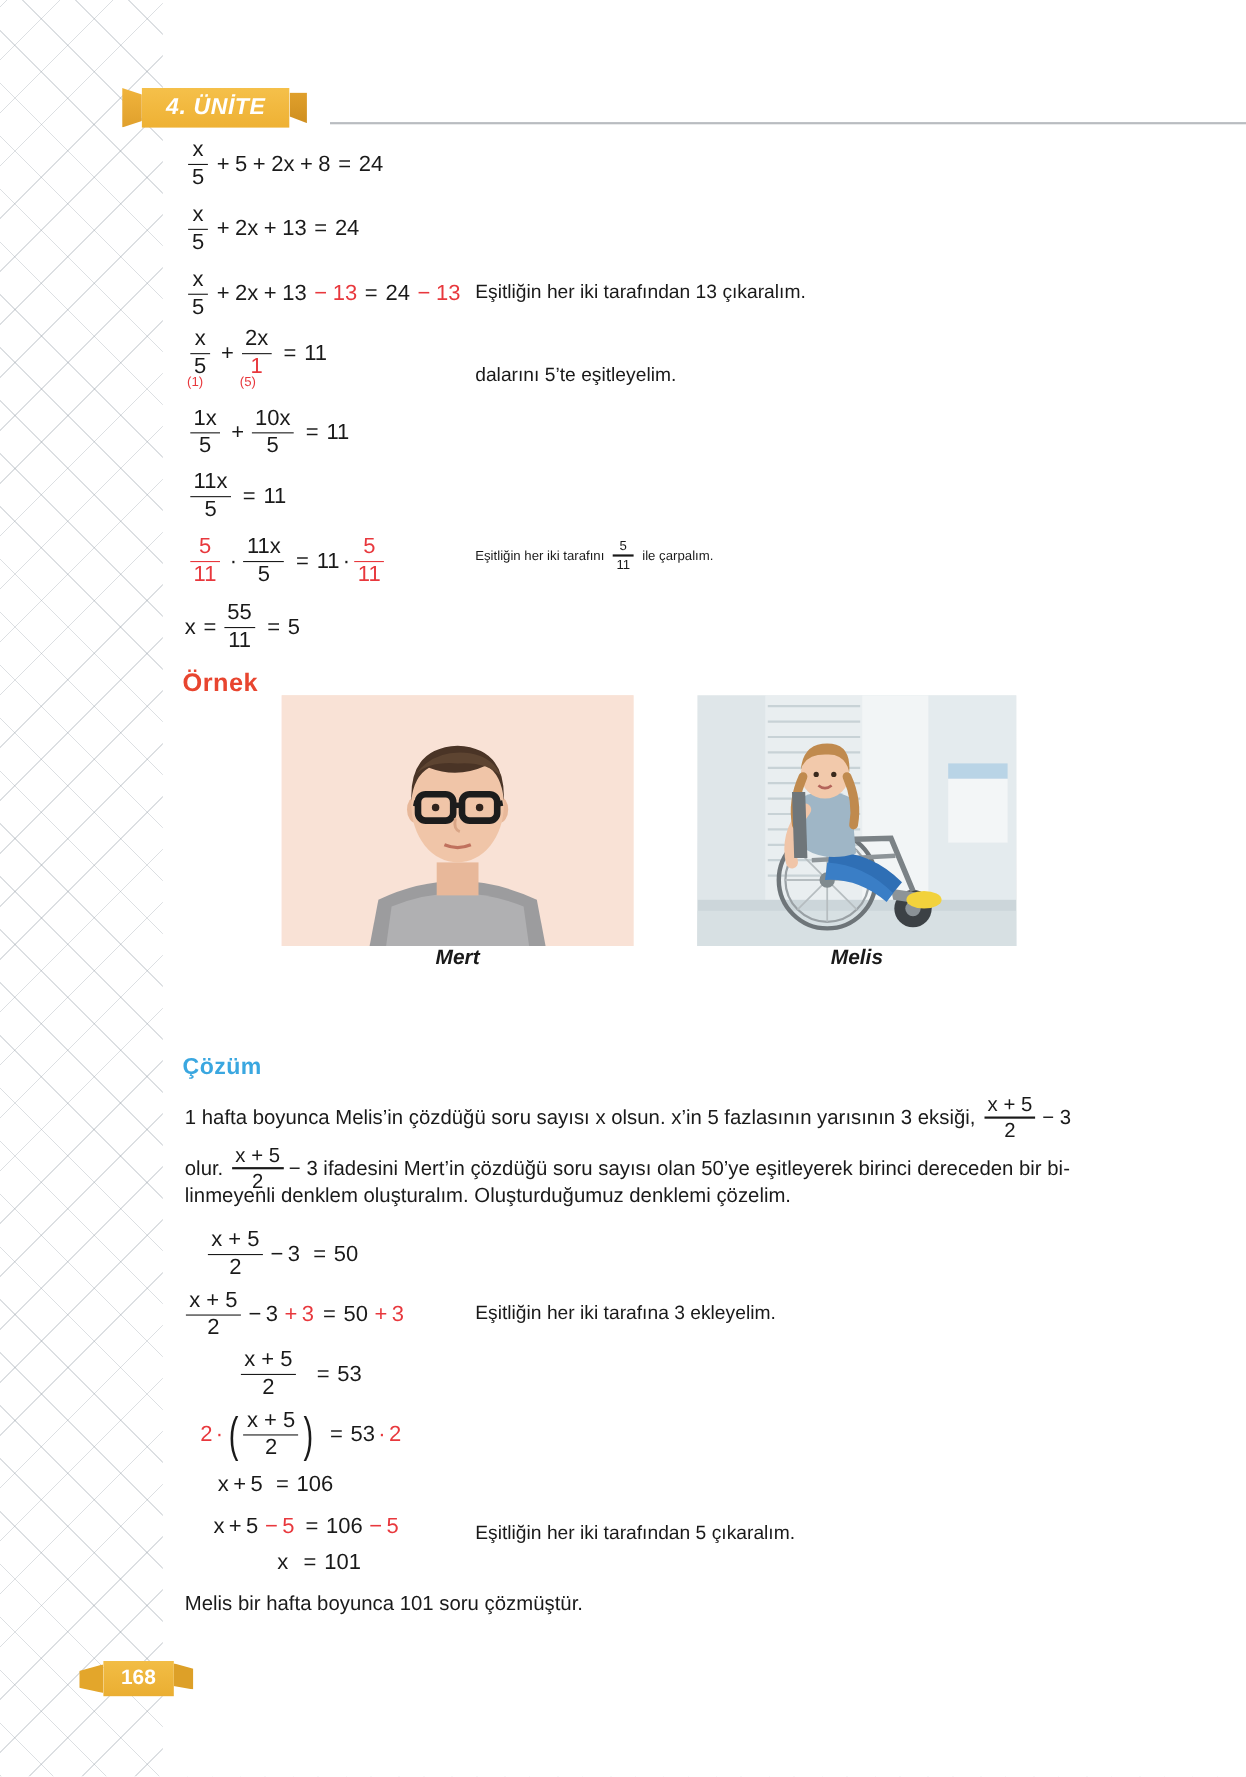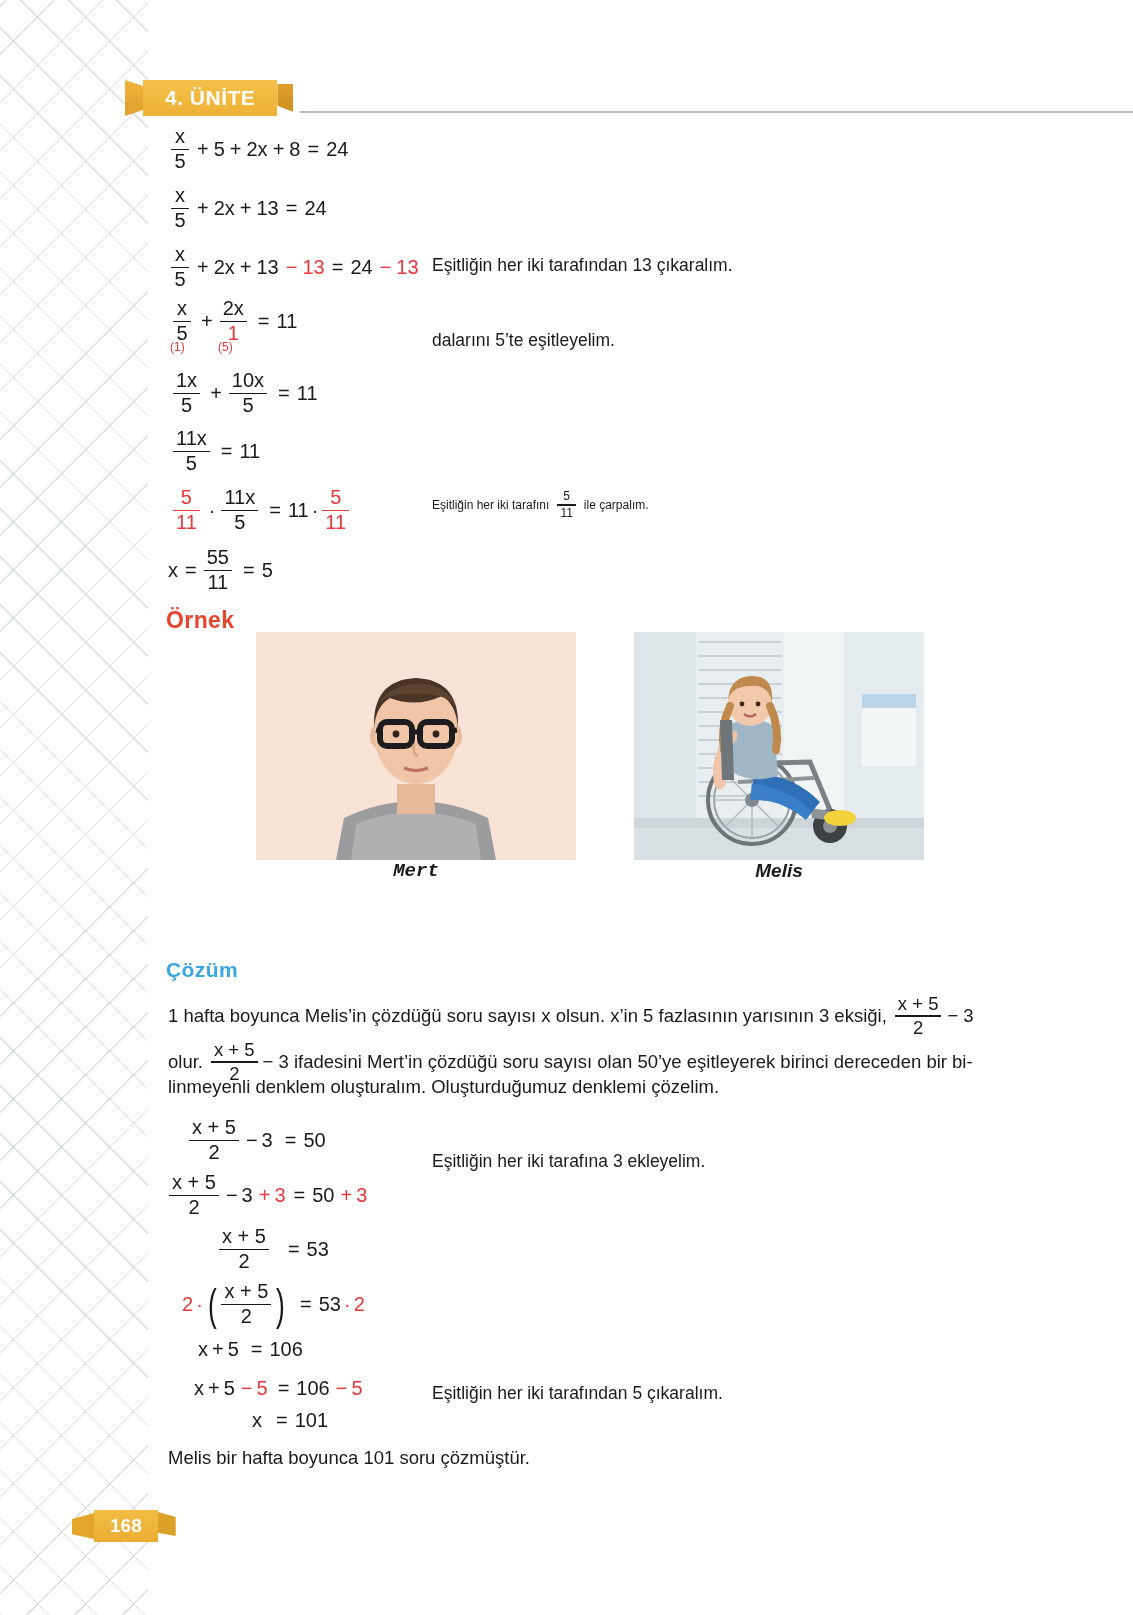--- a/index.html
+++ b/index.html
@@ -39,25 +39,26 @@
 
   #content {
     position: absolute;
     inset: 0;
     z-index: 3;
   }
 
   
   .unit-ribbon {
     position: absolute;
-    left: 125px;
+    left: 111px;
     top: 80px;
     height: 36px;
     display: flex;
     align-items: center;
+    font-style: italic;
   }
   .ribbon-tail-left {
     width: 18px; height: 36px;
     background: linear-gradient(180deg,#f0b43c 0%, #e0a02c 100%);
     clip-path: polygon(0 0, 100% 6px, 100% 30px, 0 100%);
   }
   .ribbon-main {
     height: 36px;
     background: linear-gradient(180deg,#f5c04a 0%, #eeb134 100%);
     padding: 0 22px 0 22px;
@@ -397,21 +398,21 @@
       <line x1="120" y1="98" x2="124" y2="99" stroke="#1c1c1c" stroke-width="5"></line>
       <line x1="196" y1="99" x2="201" y2="98" stroke="#1c1c1c" stroke-width="5"></line>
 
       <circle cx="140" cy="102" r="3.4" fill="#30231c"></circle>
       <circle cx="180" cy="102" r="3.4" fill="#30231c"></circle>
 
       <path d="M158 112 Q156 122 162 124" fill="none" stroke="#d9a586" stroke-width="2.6"></path>
       <path d="M148 136 Q160 141 172 136" fill="none" stroke="#c0715d" stroke-width="3"></path>
     </svg>
   </div>
-  <div class="caption" style="left:256px; top:860px; width:320px;font-family:Liberation Mono, monospace;">Mert</div>
+  <div class="caption" style="left:256px; top:860px; width:320px;">Mert</div>
 
   <div class="photo" id="photo-melis">
     <svg viewBox="0 0 290 228" width="290" height="228">
       <rect x="0" y="0" width="290" height="228" fill="#eef2f4"></rect>
 
       <rect x="0" y="0" width="62" height="228" fill="#dfe6e9"></rect>
       <rect x="62" y="0" width="88" height="192" fill="#e9eef0"></rect>
 
       <g stroke="#c8d2d6" stroke-width="2">
         <line x1="64" y1="10" x2="148" y2="10"></line>
@@ -520,21 +521,21 @@
     </span>
     <span style="margin-left:4px">−</span>
     <span style="margin-left:4px">3</span>
     <span class="red" style="margin-left:6px">+</span>
     <span class="red" style="margin-left:4px">3</span>
     <span style="margin-left:8px">=</span>
     <span style="margin-left:7px">50</span>
     <span class="red" style="margin-left:6px">+</span>
     <span class="red" style="margin-left:4px">3</span>
   </div>
-  <div class="note" style="left:432px; top:1148px; width:600px;">Eşitliğin her iki tarafına 3 ekleyelim.</div>
+  <div class="note" style="left:432px; top:1180px; width:600px;">Eşitliğin her iki tarafına 3 ekleyelim.</div>
 
   <div class="math big" style="position:absolute; left:216px; top:1226px;">
     <span class="frac">
       <span class="num">x + 5</span>
       <span class="bar"></span>
       <span class="den">2</span>
     </span>
     <span style="margin-left:16px">=</span>
     <span style="margin-left:7px">53</span>
   </div>

